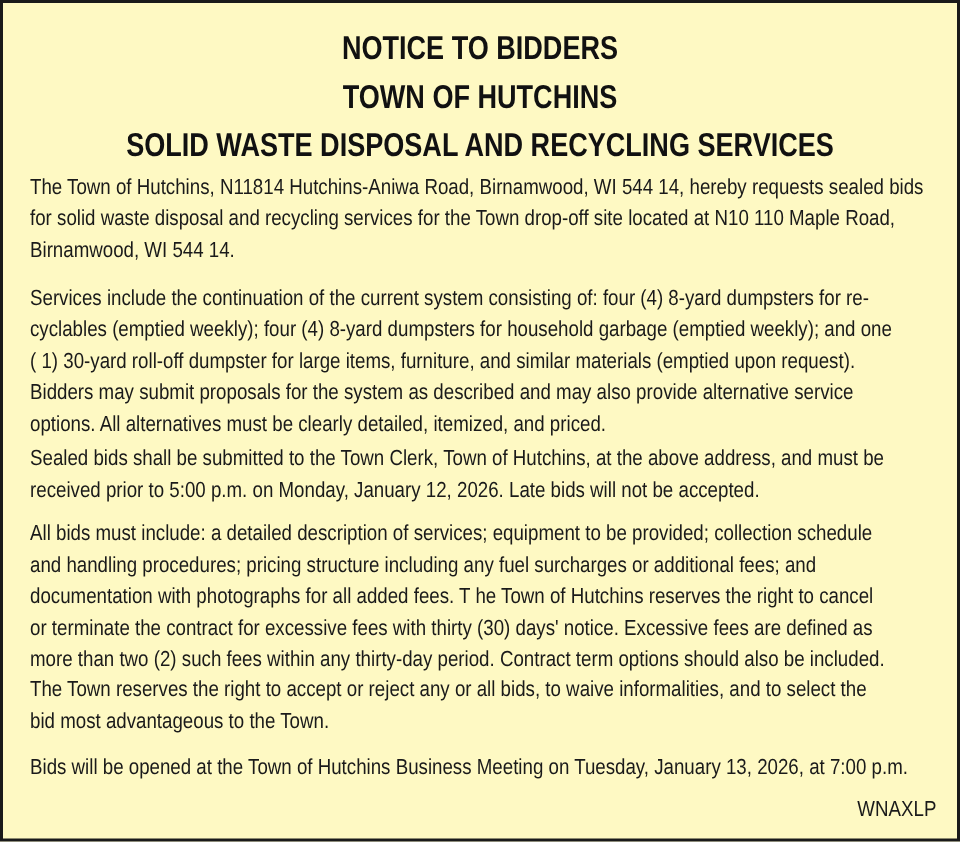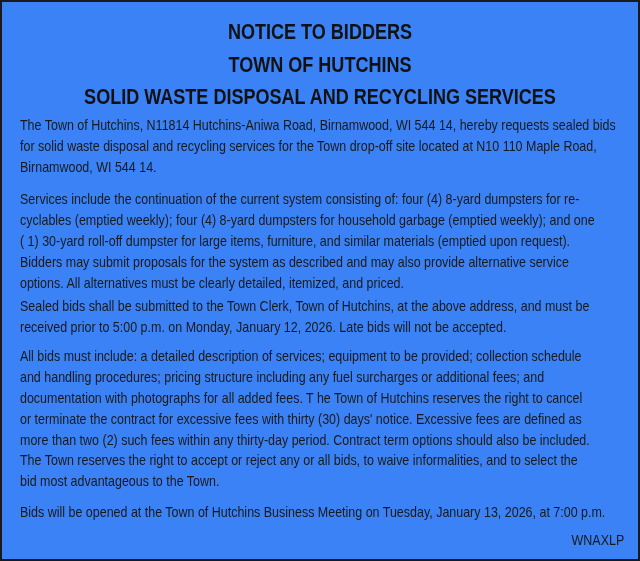--- a/index.html
+++ b/index.html
@@ -1,21 +1,21 @@
 <!DOCTYPE html>
 <html><head>
 <meta charset="utf-8">
 <style>
   html, body { margin: 0; padding: 0; background: #ffffff; }
   body { width: 640px; height: 561px; overflow: hidden; }
   .frame {
     position: absolute; left: 0; top: 0;
     width: 636px; height: 557px;
     border: 2px solid #1a1a1a;
-    background: #3b82f6;
+    background: #fef9c3;
   }
   .title {
     position: absolute; left: 0; width: 636px;
     text-align: center;
     font-family: "Liberation Sans", sans-serif;
     font-weight: bold;
     font-size: 22px;
     color: #111111;
     transform: scaleX(0.82);
     transform-origin: center;

